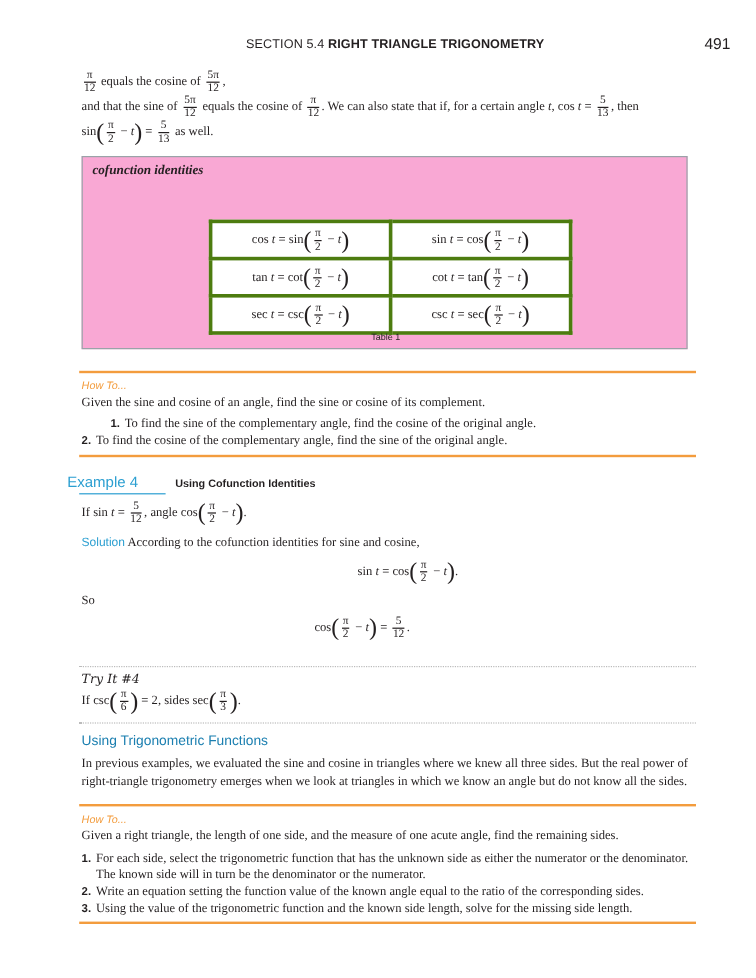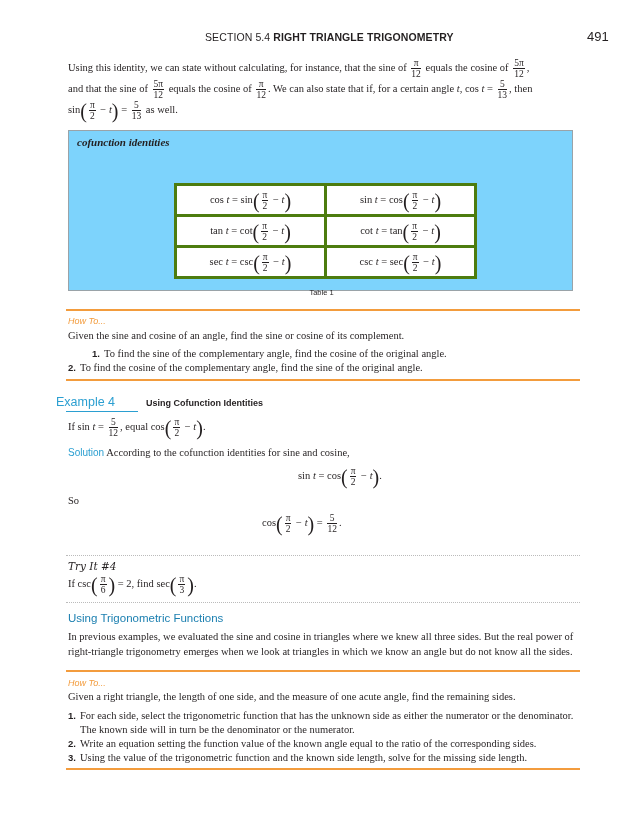--- a/index.html
+++ b/index.html
@@ -9,26 +9,26 @@
   .hdr-sec { left:205px; top:31px; font-family:"Liberation Sans", sans-serif; font-size:10.5px; color:#231f20; letter-spacing:0.1px; }
   .hdr-sec .thin { font-weight:normal; }
   .hdr-sec .bold { font-weight:bold; }
   .pagenum { left:587px; top:29px; font-family:"Liberation Sans", sans-serif; font-size:13px; }
   .para { left:68px; width:520px; line-height:20px; font-size:10.5px; }
   .frac { display:inline-block; vertical-align:middle; text-align:center; font-size:9.5px; line-height:10px; margin:0 2px; }
   .frac .n { display:block; border-bottom:0.8px solid #231f20; padding:0 1px; }
   .frac .d { display:block; }
   .paren { font-size:20px; vertical-align:middle; line-height:10px; font-weight:100; }
   i.v { font-style:italic; }
-  .box { left:68px; top:130px; width:505px; height:161px; background:#7dd3fc; border:1px solid #9aa3a8; box-sizing:border-box; }
+  .box { left:68px; top:130px; width:505px; height:161px; background:#f9a8d4; border:1px solid #9aa3a8; box-sizing:border-box; }
   .box-title { left:8px; top:5px; font-style:italic; font-weight:bold; font-size:11px; }
   .box-desc { left:8px; top:26px; font-size:10.5px; }
   .idtable { left:105px; top:52px; border-collapse:collapse; background:#ffffff; }
   .idtable td { border:3px solid #4d7c0f; width:147px; height:28px; text-align:center; font-size:10.5px; padding:0; }
-  .cap { left:0; width:505px; top:145px; text-align:center; font-family:"Liberation Sans", sans-serif; font-size:7.5px;margin-top:12px; }
+  .cap { left:0; width:505px; top:145px; text-align:center; font-family:"Liberation Sans", sans-serif; font-size:7.5px; }
   .rule-or { height:2px; background:#f39c3d; left:66px; width:514px; }
   .howto-lbl { left:68px; font-style:italic; color:#f39c3d; font-family:"Liberation Sans", sans-serif; font-size:9px; }
   .line { left:68px; font-size:10.5px; white-space:nowrap; }
   .num { font-family:"Liberation Sans", sans-serif; font-weight:bold; font-size:9.5px; display:inline-block; width:12px; }
   .ex-title { left:56px; top:395px; font-family:"Liberation Sans", sans-serif; color:#2b9fd1; font-size:12.5px; }
   .ex-underline { left:66px; top:411px; width:72px; height:1px; background:#2b9fd1; }
   .ex-sub { left:146px; top:398px; font-family:"Liberation Sans", sans-serif; font-weight:bold; font-size:9px; }
   .sol { color:#2b9fd1; font-family:"Liberation Sans", sans-serif; font-size:10px; }
   .dotted { left:66px; width:514px; border-top:1px dotted #bbbbbb; height:0; }
   .tryit { left:68px; top:560px; font-style:italic; font-size:10.5px; font-family:"DejaVu Serif", serif; }
@@ -38,21 +38,20 @@
 <body>
 
 <div class="abs hdr-sec">
   <span class="thin">SECTION 5.4</span>
   <span class="bold">RIGHT TRIANGLE TRIGONOMETRY</span>
 </div>
 <div class="abs pagenum">491</div>
 
 <div class="abs para" style="top:58px;">
   <div style="white-space:nowrap;">
-    <span>Using this identity, we can state without calculating, for instance, that the sine of</span>
     <span class="frac"><span class="n">π</span><span class="d">12</span></span>
     <span>equals the cosine of</span>
     <span class="frac"><span class="n">5π</span><span class="d">12</span></span>,
   </div>
   <div style="white-space:nowrap;">
     <span>and that the sine of</span>
     <span class="frac"><span class="n">5π</span><span class="d">12</span></span>
     <span>equals the cosine of</span>
     <span class="frac"><span class="n">π</span><span class="d">12</span></span><span>. We can also state that if, for a certain angle</span>
     <i class="v">t</i><span>, cos</span> <i class="v">t</i> <span>=</span>
@@ -96,21 +95,21 @@
   <span class="num">2.</span><span>To find the cosine of the complementary angle, find the sine of the original angle.</span>
 </div>
 <div class="abs rule-or" style="top:379px;"></div>
 
 <div class="abs ex-title">Example  4</div>
 <div class="abs ex-underline"></div>
 <div class="abs ex-sub">Using Cofunction Identities</div>
 
 <div class="abs line" style="top:417px;">
   <span>If sin</span> <i>t</i> <span>=</span>
-  <span class="frac"><span class="n">5</span><span class="d">12</span></span><span>, equal cos</span><span class="paren">(</span><span class="frac"><span class="n">π</span><span class="d">2</span></span> − <i>t</i><span class="paren">)</span>.
+  <span class="frac"><span class="n">5</span><span class="d">12</span></span><span>, angle cos</span><span class="paren">(</span><span class="frac"><span class="n">π</span><span class="d">2</span></span> − <i>t</i><span class="paren">)</span>.
 </div>
 
 <div class="abs line" style="top:447px;">
   <span class="sol">Solution</span>
   <span>According to the cofunction identities for sine and cosine,</span>
 </div>
 
 <div class="abs line" style="top:466px; left:298px;">
   <span>sin</span> <i>t</i> <span>= cos</span><span class="paren">(</span><span class="frac"><span class="n">π</span><span class="d">2</span></span> − <i>t</i><span class="paren">)</span>.
 </div>
@@ -118,21 +117,21 @@
 <div class="abs line" style="top:495px;">So</div>
 
 <div class="abs line" style="top:513px; left:262px;">
   <span>cos</span><span class="paren">(</span><span class="frac"><span class="n">π</span><span class="d">2</span></span> − <i>t</i><span class="paren">)</span> <span>=</span>
   <span class="frac"><span class="n">5</span><span class="d">12</span></span>.
 </div>
 
 <div class="abs dotted" style="top:555px;"></div>
 <div class="abs tryit">Try It #4</div>
 <div class="abs line" style="top:574px;">
-  <span>If csc</span><span class="paren">(</span><span class="frac"><span class="n">π</span><span class="d">6</span></span><span class="paren">)</span> <span>= 2, find sec</span><span class="paren">(</span><span class="frac"><span class="n">π</span><span class="d">3</span></span><span class="paren">)</span>.
+  <span>If csc</span><span class="paren">(</span><span class="frac"><span class="n">π</span><span class="d">6</span></span><span class="paren">)</span> <span>= 2, sides sec</span><span class="paren">(</span><span class="frac"><span class="n">π</span><span class="d">3</span></span><span class="paren">)</span>.
 </div>
 <div class="abs dotted" style="top:602px;"></div>
 
 <div class="abs h2">Using Trigonometric Functions</div>
 <div class="abs line" style="top:631px;">In previous examples, we evaluated the sine and cosine in triangles where we knew all three sides. But the real power of</div>
 <div class="abs line" style="top:646px;">right-triangle trigonometry emerges when we look at triangles in which we know an angle but do not know all the sides.</div>
 
 <div class="abs rule-or" style="top:670px;"></div>
 <div class="abs howto-lbl" style="top:678px;">How To...</div>
 <div class="abs line" style="top:691px;">Given a right triangle, the length of one side, and the measure of one acute angle, find the remaining sides.</div>

